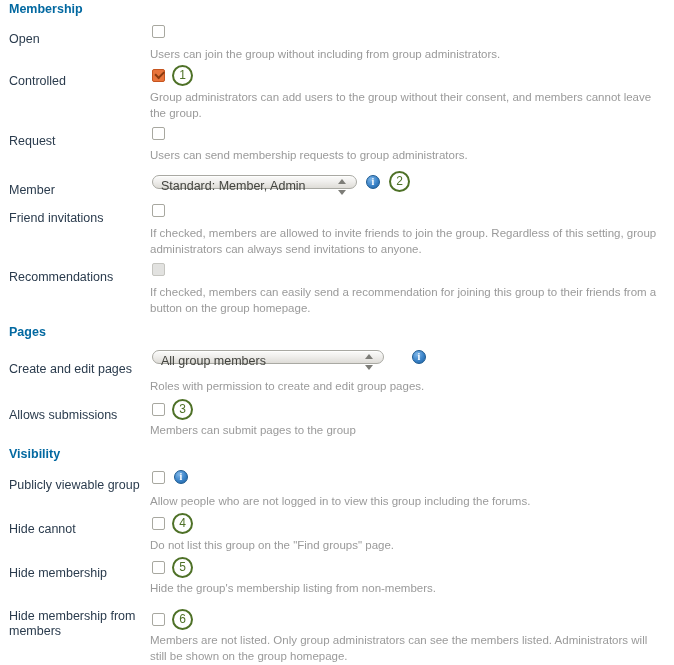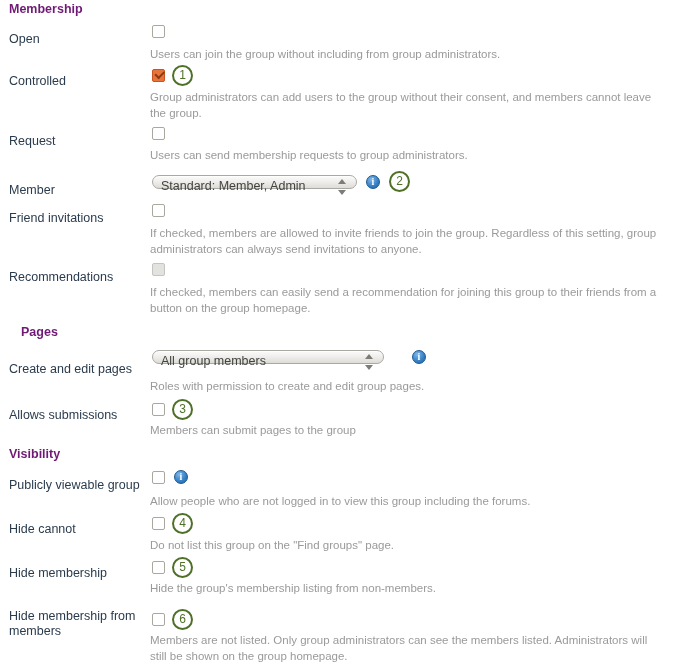--- a/index.html
+++ b/index.html
@@ -17,28 +17,28 @@
   }
 
   .form {
     position: relative;
     width: 674px;
     padding: 0;
   }
 
   
   .section-heading {
-    color: #701a75;
+    color: #0369a1;
     font-weight: bold;
     font-size: 12.5px;
     padding-left: 9px;
     line-height: 14px;
   }
   .sec-membership { position: absolute; left: 0; top: 2px; }
-  .sec-pages      { position: absolute; left: 12px; top: 325px; }
+  .sec-pages      { position: absolute; left: 0; top: 325px; }
   .sec-visibility { position: absolute; left: 0; top: 447px; }
 
   
   .row {
     position: absolute;
     left: 0;
     width: 674px;
   }
   .label {
     position: absolute;

